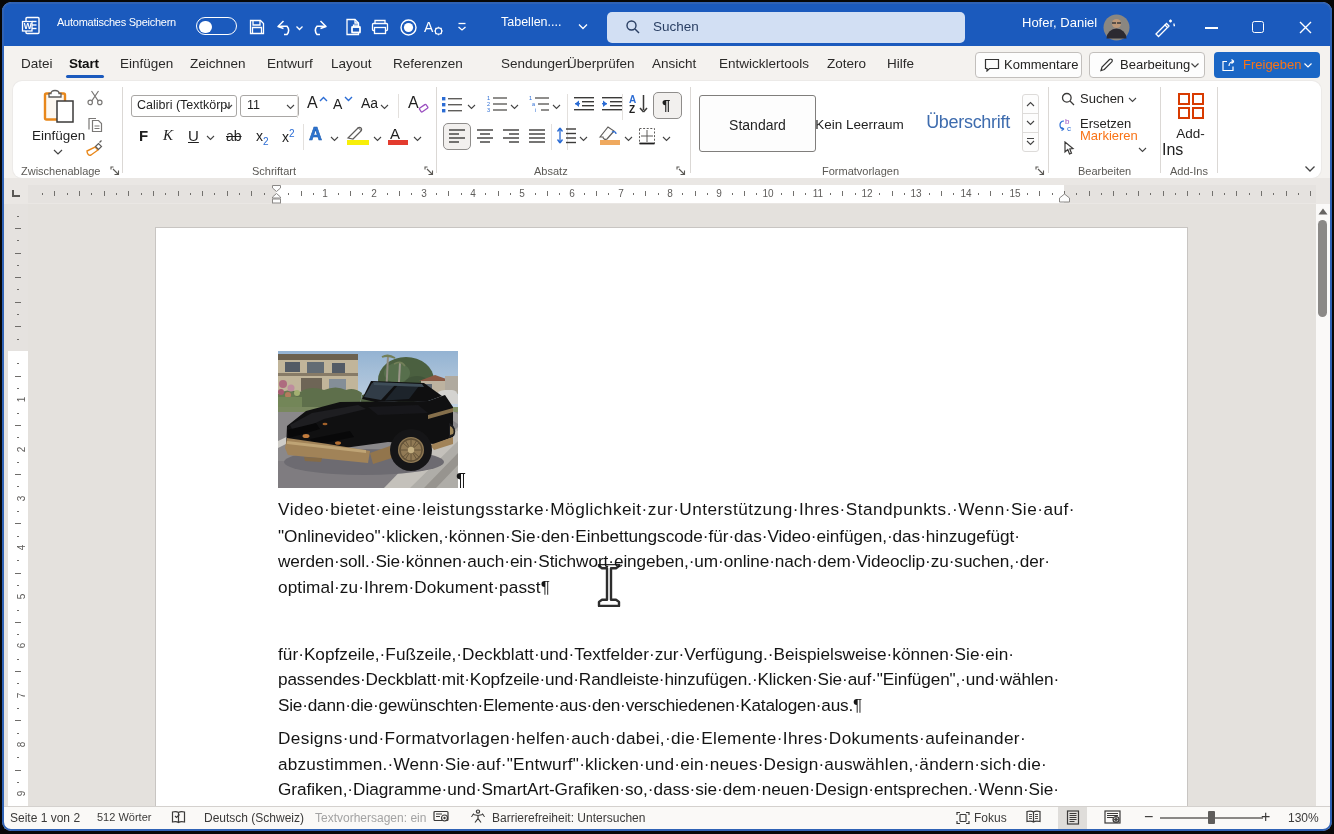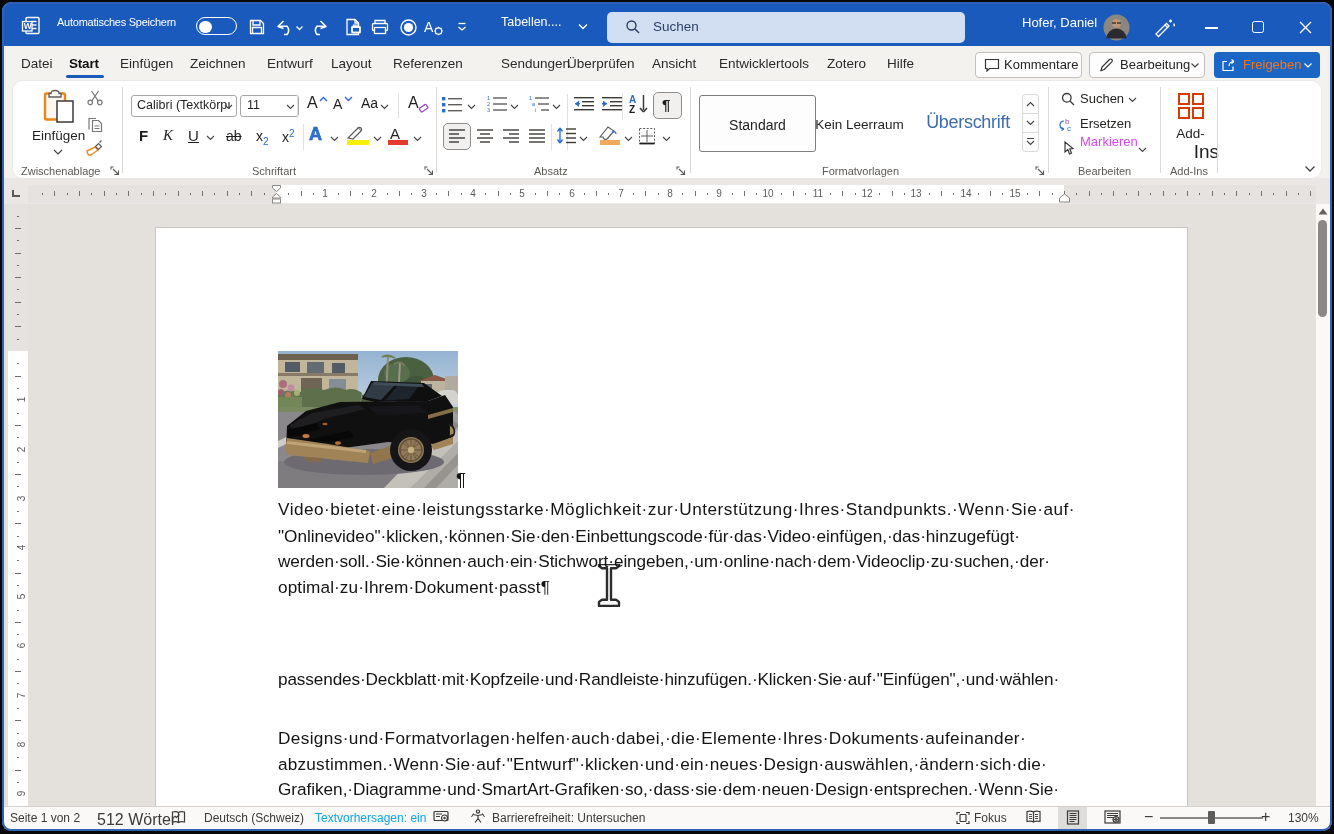--- a/index.html
+++ b/index.html
@@ -419,35 +419,35 @@
     </svg>
 <svg class="ab" style="left:1058px;top:117px" width="17" height="15" viewBox="0 0 17 15">
 <text x="7" y="7" font-size="8" fill="#9b4fc0" font-family="Liberation Sans">b</text>
 <text x="9" y="14" font-size="8" fill="#2b6cd4" font-family="Liberation Sans">c</text>
 <path d="M6 4 c-3 0 -4 2 -4 4 c0 2 1 4 4 4 M6 12 l-2.5 -1.5 M6 12 l-2.5 1.5" stroke="#2b6cd4" stroke-width="1.2" fill="none"></path>
 </svg>
 <div class="ab" style="left:1080px;top:116px;font-size:13px;color:#252423">Ersetzen</div>
 <svg class="ab" style="left:1063px;top:141px" width="12" height="15" viewBox="0 0 12 15" fill="none" stroke="#3b3a39" stroke-width="1.2">
 <path d="M2 1 L2 11 L4.8 8.6 L6.5 13 L8.5 12.2 L6.8 8 L10 7.6 z"></path>
 </svg>
-<div class="ab" style="left:1080px;top:134px;font-size:13px;color:#d946ef">Markieren</div>
+<div class="ab" style="left:1080px;top:128px;font-size:13px;color:#f97316">Markieren</div>
 <svg class="ab" style="left:1138px;top:147px" width="9" height="6" viewBox="0 0 9 6" fill="none" stroke="#444" stroke-width="1.1">
       <path d="M1 1 l3.5 3.5 L8 1"></path>
     </svg>
 <div class="ab glabel" style="left:1078px">Bearbeiten</div>
 <div class="ab" style="left:1160px;top:87px;width:1px;height:86px;background:#dbd8d5"></div>
 
 <svg class="ab" style="left:1177px;top:92px" width="28" height="28" viewBox="0 0 28 28" fill="none" stroke="#d83b01" stroke-width="2">
 <rect x="2" y="2" width="10" height="10"></rect>
       <rect x="16" y="2" width="10" height="10"></rect>
 <rect x="2" y="16" width="10" height="10"></rect>
       <rect x="16" y="16" width="10" height="10"></rect>
 </svg>
 <div class="ab" style="left:1162px;top:126px;width:57px;text-align:center;font-size:13.5px;color:#1f1f1f">Add-</div>
-<div class="ab" style="left:1162px;top:141px;width:57px;text-align:right;font-size:19px;color:#1f1f1f">Ins</div>
+<div class="ab" style="left:1162px;top:141px;width:57px;text-align:left;font-size:16px;color:#1f1f1f">Ins</div>
 <div class="ab glabel" style="left:1170px">Add-Ins</div>
 <div class="ab" style="left:1217px;top:87px;width:1px;height:86px;background:#dbd8d5"></div>
 <svg class="ab" style="left:1304px;top:165px" width="12" height="8" viewBox="0 0 12 8" fill="none" stroke="#444" stroke-width="1.3">
       <path d="M1.5 1.5 l4.5 4.5 L10.5 1.5"></path>
     </svg>
 
 <div class="ab" style="left:4px;top:178px;width:1326px;height:26px;background:#eae7e4"></div>
 
 <div class="ab" style="left:4px;top:204px;width:1326px;height:602px;background:#e4e1dd"></div>
 
@@ -724,35 +724,37 @@
 <div class="ab" style="left:456px;top:469px;font-size:18.5px;color:#161616">¶</div>
 
 <svg class="ab" style="left:597px;top:564px" width="24" height="44" viewBox="0 0 24 44">
 <path d="M2 2 l3 2.2 h5 v31.5 h-5 l-3 2.2 v4 h20 v-4 l-3 -2.2 h-5 v-31.5 h5 l3 -2.2 v-2 h-20 z" fill="#fdfdfd" stroke="#2d2d2d" stroke-width="2.4" stroke-linejoin="round"></path>
 </svg>
 
 <div class="ab dl" style="top:498.4px;letter-spacing:0.487px">Video·bietet·eine·leistungsstarke·Möglichkeit·zur·Unterstützung·Ihres·Standpunkts.·Wenn·Sie·auf·</div>
 <div class="ab dl" style="top:524.5px;letter-spacing:-0.039px">"Onlinevideo"·klicken,·können·Sie·den·Einbettungscode·für·das·Video·einfügen,·das·hinzugefügt·</div>
 <div class="ab dl" style="top:550.0px;letter-spacing:-0.075px">werden·soll.·Sie·können·auch·ein·Stichwort·eingeben,·um·online·nach·dem·Videoclip·zu·suchen,·der·</div>
 <div class="ab dl" style="top:575.5px;letter-spacing:0.092px">optimal·zu·Ihrem·Dokument·passt¶</div>
+<div class="ab dl" style="top:642.7px;letter-spacing:0.025px">für·Kopfzeile,·Fußzeile,·Deckblatt·und·Textfelder·zur·Verfügung.·Beispielsweise·können·Sie·ein·</div>
 <div class="ab dl" style="top:668.2px;letter-spacing:-0.127px">passendes·Deckblatt·mit·Kopfzeile·und·Randleiste·hinzufügen.·Klicken·Sie·auf·"Einfügen",·und·wählen·</div>
+<div class="ab dl" style="top:693.7px;letter-spacing:-0.208px">Sie·dann·die·gewünschten·Elemente·aus·den·verschiedenen·Katalogen·aus.¶</div>
 <div class="ab dl" style="top:727.2px;letter-spacing:0.362px">Designs·und·Formatvorlagen·helfen·auch·dabei,·die·Elemente·Ihres·Dokuments·aufeinander·</div>
 <div class="ab dl" style="top:752.7px;letter-spacing:0.213px">abzustimmen.·Wenn·Sie·auf·"Entwurf"·klicken·und·ein·neues·Design·auswählen,·ändern·sich·die·</div>
 <div class="ab dl" style="top:778.0px;letter-spacing:-0.041px">Grafiken,·Diagramme·und·SmartArt-Grafiken·so,·dass·sie·dem·neuen·Design·entsprechen.·Wenn·Sie·</div>
 
 <div class="ab" style="left:4px;top:806px;width:1326px;height:23px;background:#faf9f7;border-top:1px solid #d4d1ce"></div>
 <div class="ab" style="left:1058px;top:807px;width:29px;height:22px;background:#dfddda"></div>
 <div class="ab" style="left:10px;top:811px;font-size:12px;color:#3b3a39">Seite 1 von 2</div>
-<div class="ab" style="left:97px;top:811px;font-size:16px;color:#3b3a39">512 Wörter</div>
+<div class="ab" style="left:97px;top:811px;font-size:11px;color:#3b3a39">512 Wörter</div>
 <svg class="ab" style="left:171px;top:810px" width="15" height="15" viewBox="0 0 15 15" fill="none" stroke="#3b3a39" stroke-width="1.2">
 <path d="M7.5 2.5 C6 1.5 4 1.5 1.5 2 v10 C4 11.5 6 11.5 7.5 12.5 C9 11.5 11 11.5 13.5 12 v-10 C11 1.5 9 1.5 7.5 2.5 v10"></path>
 <path d="M4 6 l1.5 1.5 L8.5 4.5" stroke-width="1.1"></path>
 </svg>
 <div class="ab" style="left:204px;top:811px;font-size:12px;color:#3b3a39">Deutsch (Schweiz)</div>
-<div class="ab" style="left:315px;top:811px;font-size:12px;color:#0ea5e9">Textvorhersagen: ein</div>
+<div class="ab" style="left:315px;top:811px;font-size:12px;color:#a3a3a3">Textvorhersagen: ein</div>
 <svg class="ab" style="left:433px;top:810px" width="16" height="14" viewBox="0 0 16 14" fill="none" stroke="#3b3a39" stroke-width="1.2">
 <rect x="1" y="1.5" width="14" height="9" rx="1"></rect>
 <path d="M3 4 h6 M3 6.5 h4"></path>
 <circle cx="11.5" cy="8" r="3" fill="#faf9f7"></circle>
 <circle cx="11.5" cy="8" r="1.2" fill="#3b3a39" stroke="none"></circle>
 </svg>
 <svg class="ab" style="left:470px;top:809px" width="16" height="16" viewBox="0 0 16 16" fill="none" stroke="#3b3a39" stroke-width="1.2">
 <circle cx="8" cy="2.6" r="1.6"></circle>
 <path d="M3 5.5 L8 6.5 L13 5.5 M8 6.5 v3 L5 13.5 M8 9.5 L11 13.5"></path>
 <path d="M1.5 8 L3.5 4.5 M14.5 8 L12.5 4.5" stroke-width="1"></path>

